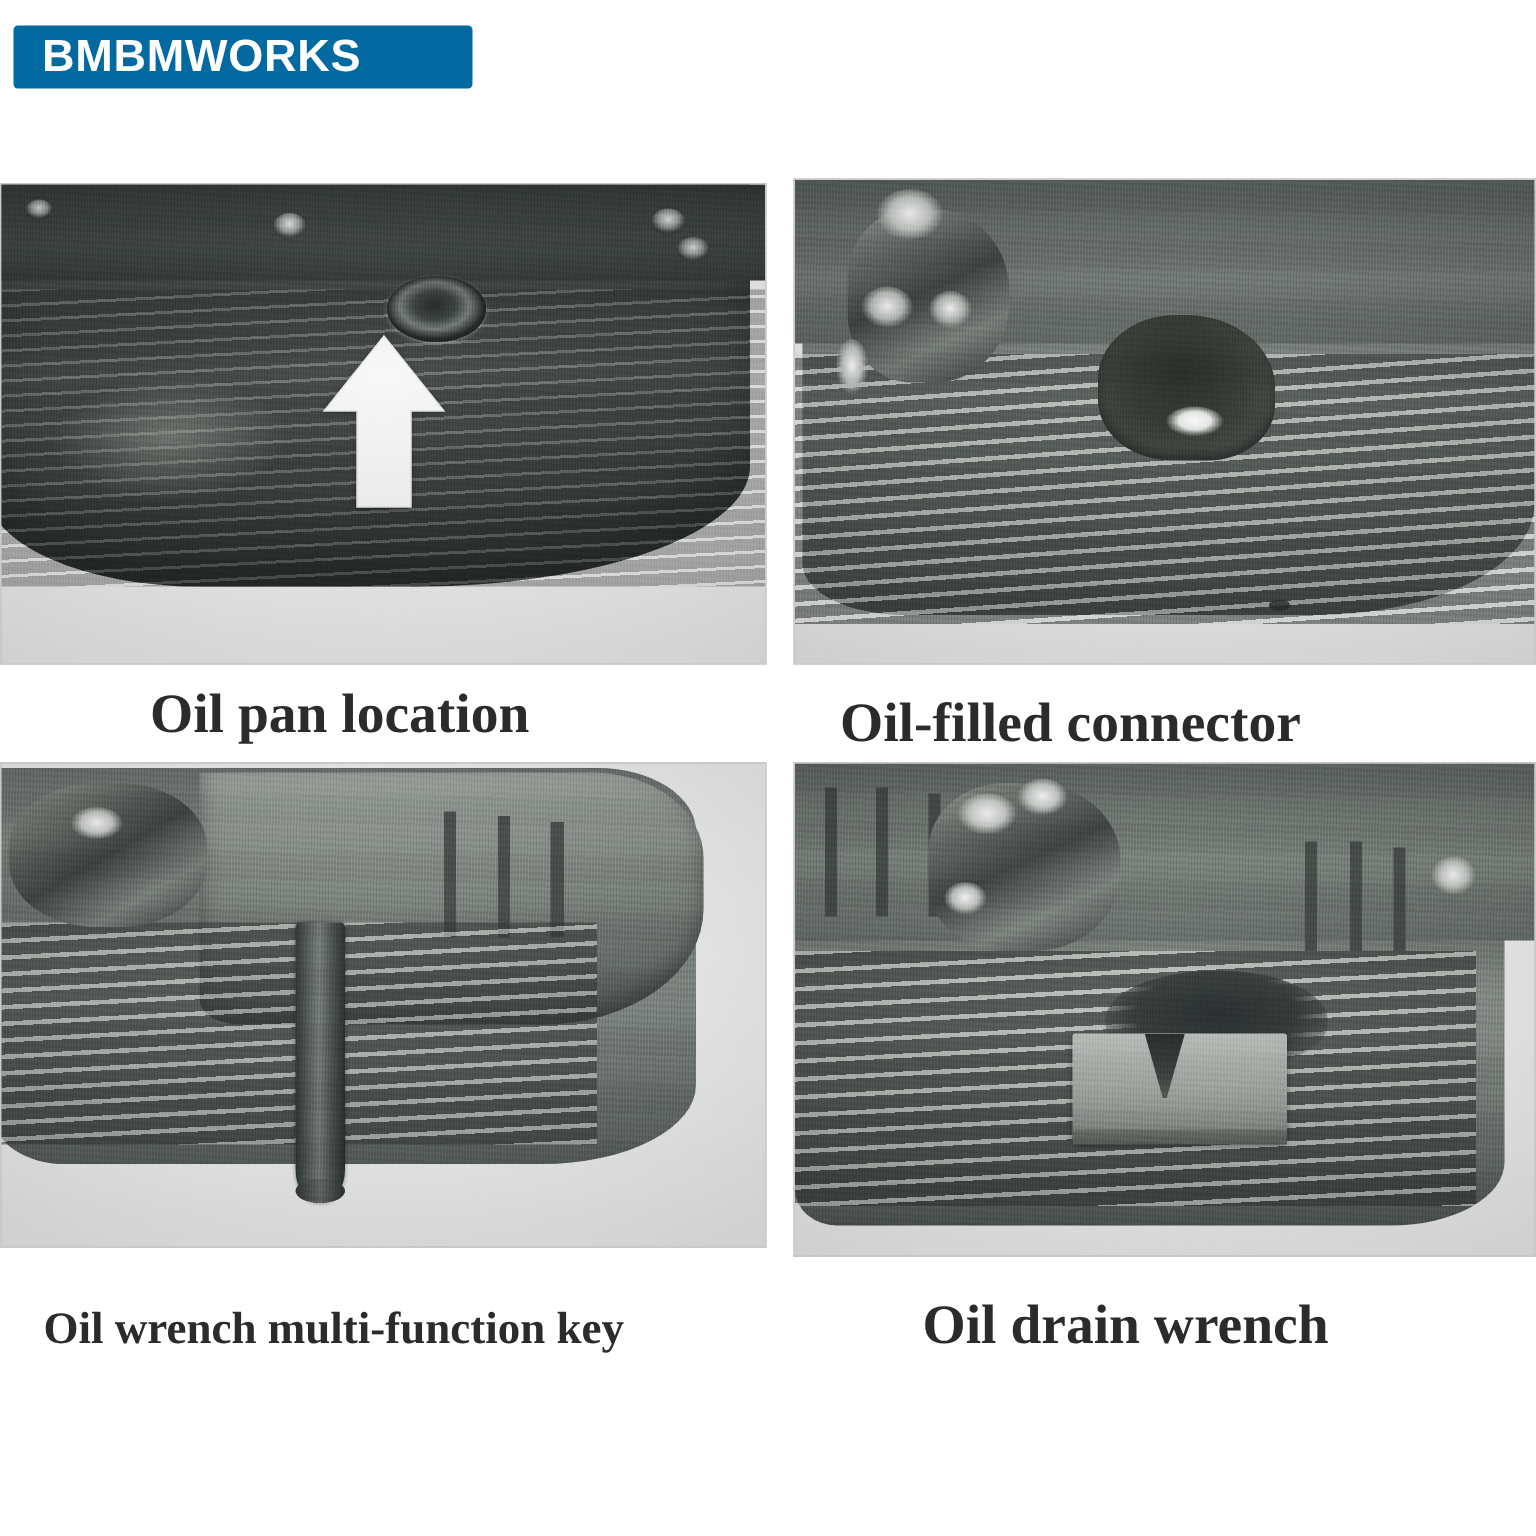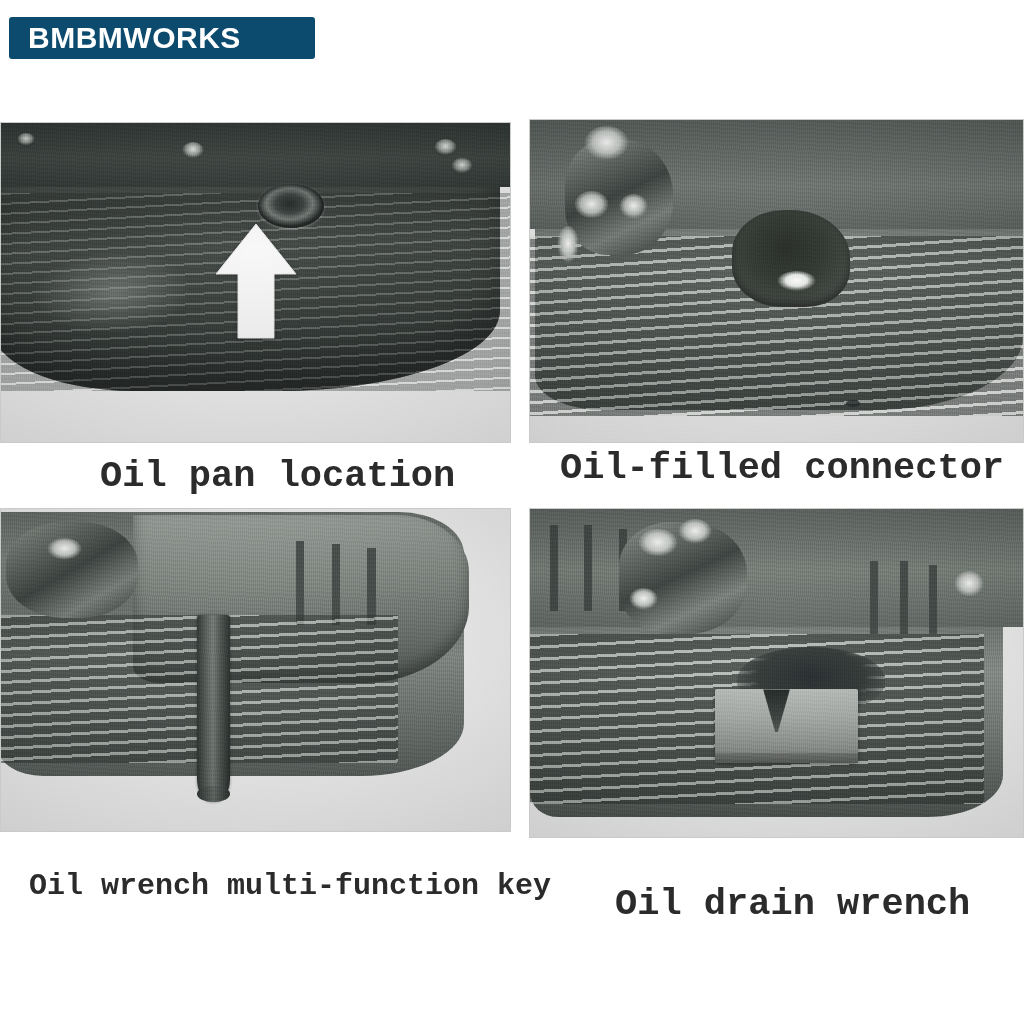--- a/index.html
+++ b/index.html
@@ -23,21 +23,21 @@
     background: #ffffff;
   }
 
   
   .watermark {
     position: absolute;
     left: 9px;
     top: 17px;
     width: 306px;
     height: 42px;
-    background: #0c4a6e;
+    background: #0369a1;
     border-radius: 3px;
     display: flex;
     align-items: center;
     padding-left: 19px;
     box-sizing: border-box;
   }
   .watermark-text {
     color: #ffffff;
     font-size: 30px;
     font-weight: bold;
@@ -307,28 +307,28 @@
     position: absolute; left: 37.5%; top: 74.5%;
     width: 29%; height: 3%;
     background: linear-gradient(180deg,#6e726e 0%, #535753 100%);
   }
 
   
   .caption {
     position: absolute;
     color: #2b2b2b;
     font-weight: bold;
-    font-family: Liberation Mono, monospace;
+    font-family: Liberation Serif, serif;
     white-space: nowrap;
     line-height: 1;
   }
   .cap-1 { left: 100px;  top: 458px; font-size: 37px; }
-  .cap-2 { left: 560px;  top: 450px; font-size: 37px; }
+  .cap-2 { left: 560px;  top: 464px; font-size: 37px; }
   .cap-3 { left: 29px;   top: 871px; font-size: 30px; }
-  .cap-4 { left: 615px;  top: 886px; font-size: 37px; }
+  .cap-4 { left: 615px;  top: 865px; font-size: 37px; }
 </style>
 </head>
 <body>
 
 <div class="page">
 
   <div class="watermark">
     <span class="watermark-text">BMBMWORKS</span>
   </div>
 

